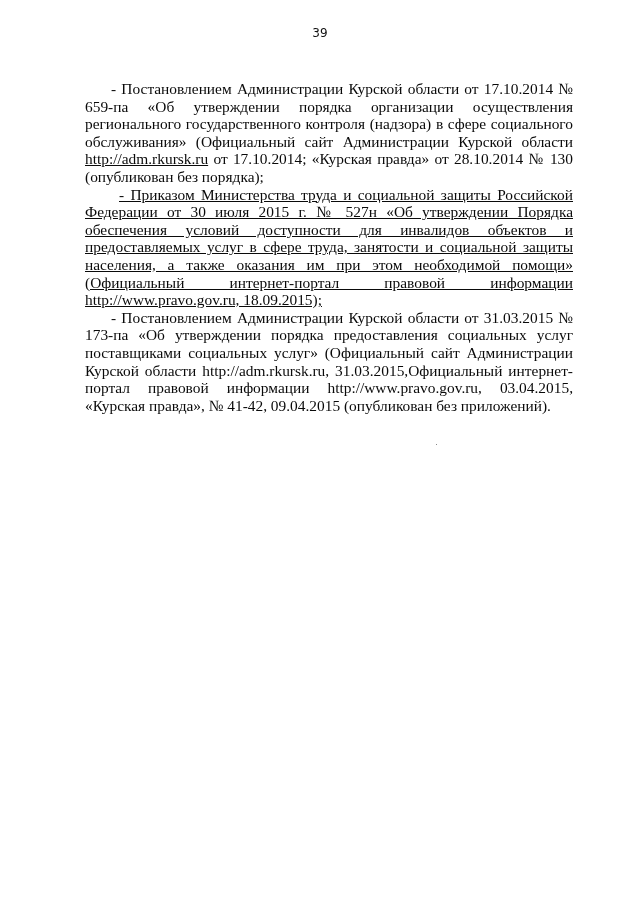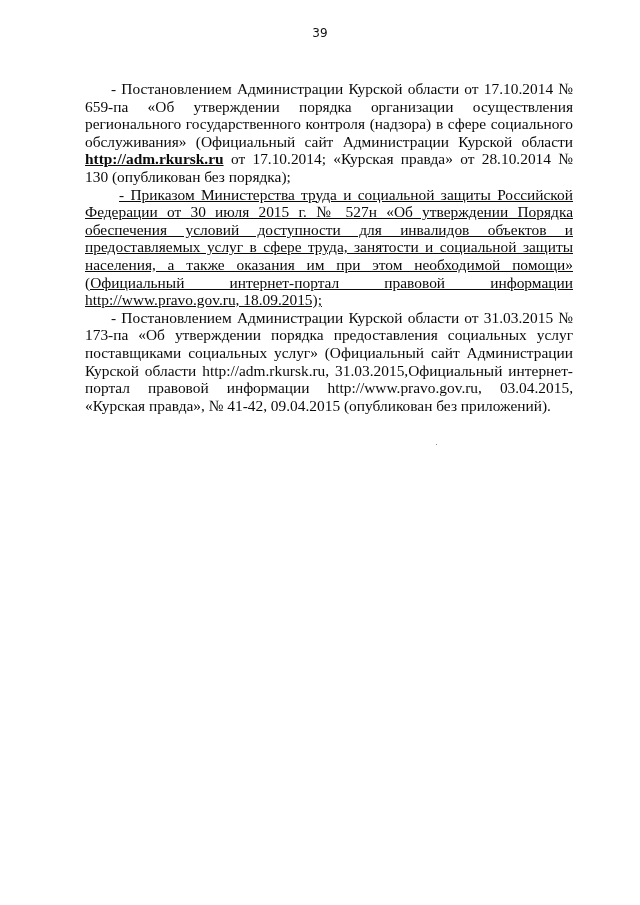--- a/index.html
+++ b/index.html
@@ -8,21 +8,21 @@
     position: absolute; top: 26px; left: 0; width: 640px; text-align: center;
     font-family: "DejaVu Sans", sans-serif; font-size: 12px; color: #111;
   }
   .content {
     position: absolute; top: 80px; left: 85px; width: 488px;
     font-family: "Liberation Serif", serif; font-size: 15.4px; line-height: 17.6px;
     color: #0a0a0a; text-align: justify;
   }
   .para { margin: 0; text-indent: 26px; }
   .para.wide-indent { text-indent: 34px; text-decoration: underline; }
-  .link { text-decoration: underline; font-weight: bold; }
+  .link { text-decoration: underline; }
   .stray-dot {
     position: absolute; left: 436px; top: 444px; width: 1px; height: 1px; background: #888;
   }
 </style>
 </head>
 <body>
 
 <div class="page-number">39</div>
 
 <div class="content">

